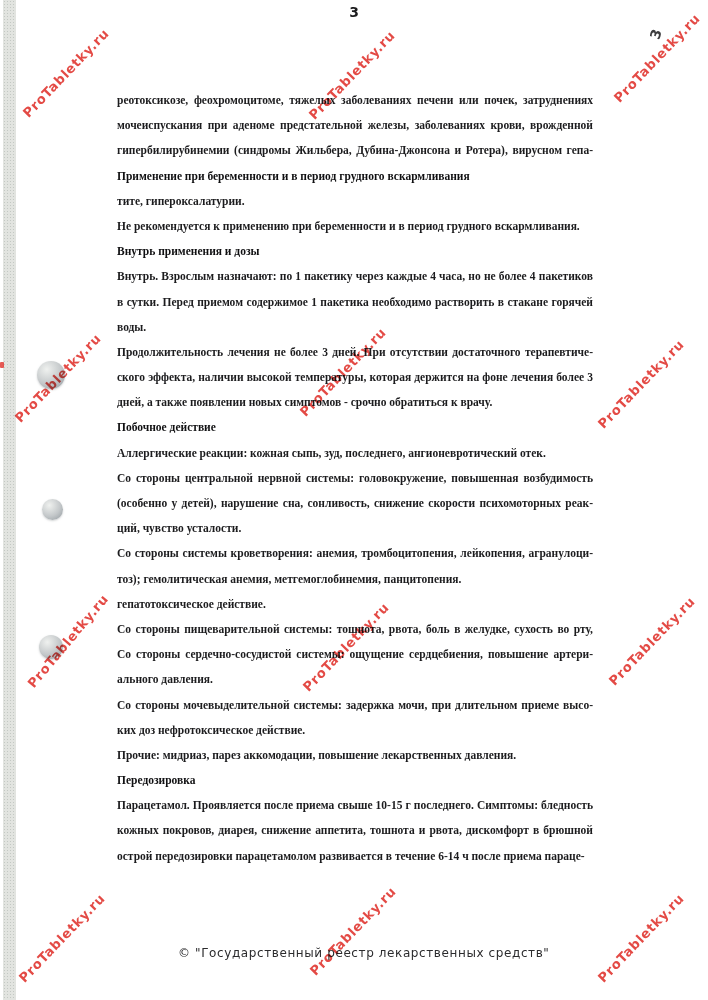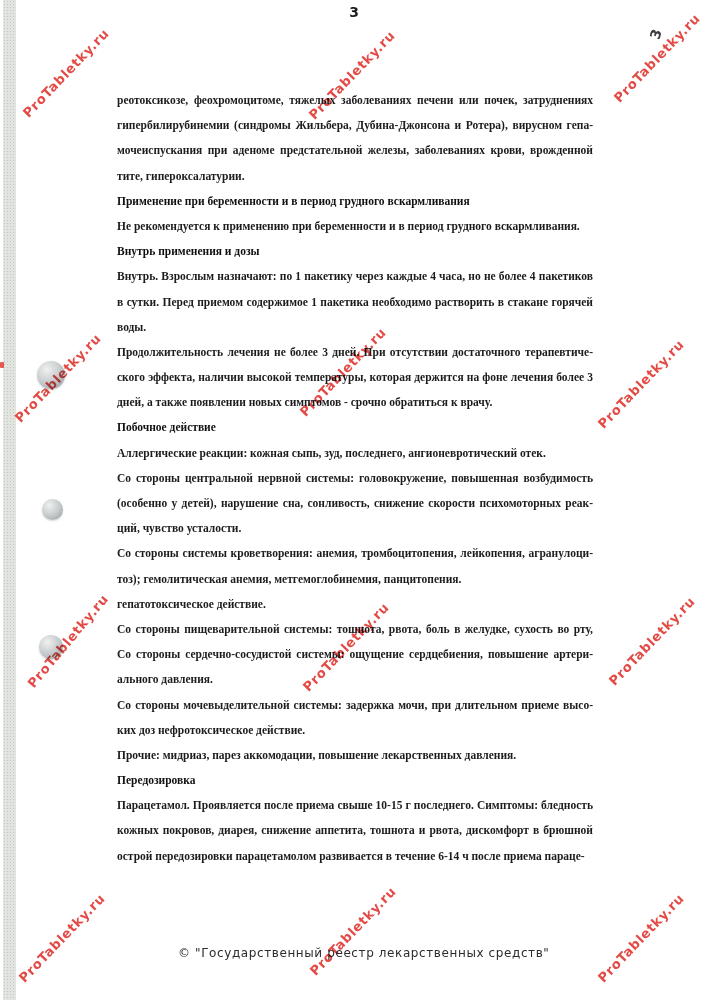--- a/index.html
+++ b/index.html
@@ -62,24 +62,24 @@
 </style>
 </head>
 <body>
 
 <div class="page">
   <div class="scan-edge"></div>
   <div class="pageno">3</div>
   <div class="corner-digit">3</div>
   <div class="content">
       <div class="line j">реотоксикозе, феохромоцитоме, тяжелых заболеваниях печени или почек, затруднениях</div>
+      <div class="line j">мочеиспускания при аденоме предстательной железы, заболеваниях крови, врожденной</div>
       <div class="line j">гипербилирубинемии (синдромы Жильбера, Дубина-Джонсона и Ротера), вирусном гепа-</div>
-      <div class="line j">мочеиспускания при аденоме предстательной железы, заболеваниях крови, врожденной</div>
+      <div class="line h">Применение при беременности и в период грудного вскармливания</div>
       <div class="line l">тите, гипероксалатурии.</div>
-      <div class="line h">Применение при беременности и в период грудного вскармливания</div>
       <div class="line l">Не рекомендуется к применению при беременности и в период грудного вскармливания.</div>
       <div class="line h">Внутрь применения и дозы</div>
       <div class="line j">Внутрь. Взрослым назначают: по 1 пакетику через каждые 4 часа, но не более 4 пакетиков</div>
       <div class="line j">в сутки. Перед приемом содержимое 1 пакетика необходимо растворить в стакане горячей</div>
       <div class="line l">воды.</div>
       <div class="line j">Продолжительность лечения не более 3 дней. При отсутствии достаточного терапевтиче-</div>
       <div class="line j">ского эффекта, наличии высокой температуры, которая держится на фоне лечения более 3</div>
       <div class="line l">дней, а также появлении новых симптомов - срочно обратиться к врачу.</div>
       <div class="line h">Побочное действие</div>
       <div class="line l">Аллергические реакции: кожная сыпь, зуд, последнего, ангионевротический отек.</div>

